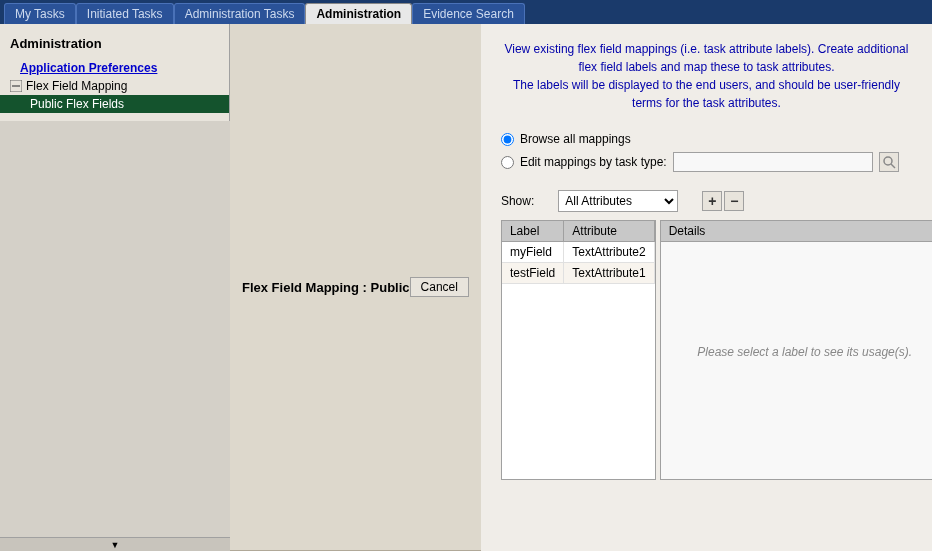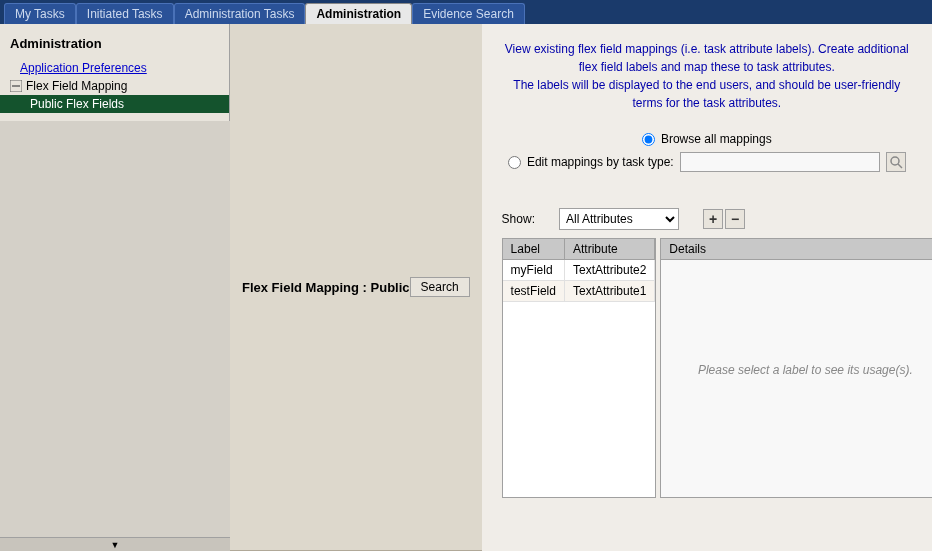--- a/index.html
+++ b/index.html
@@ -54,20 +54,21 @@
       font-size: 13px;
       padding: 4px 10px 8px 10px;
       color: #000;
     }
     .sidebar-link {
       display: block;
       padding: 2px 10px 2px 20px;
       color: #0000cc;
       text-decoration: underline;
       cursor: pointer;
+      font-weight: bold;
     }
     .sidebar-section {
       display: flex;
       align-items: center;
       padding: 2px 10px;
       cursor: pointer;
     }
     .sidebar-section-icon {
       width: 12px;
       height: 12px;
@@ -129,22 +130,21 @@
       color: #0000aa;
       text-align: center;
       margin-bottom: 20px;
       line-height: 1.5;
     }
 
     
     .radio-group {
       display: flex;
       flex-direction: column;
-      align-items: center;
-      margin-bottom: 36px;
+      margin-bottom: 18px;
       gap: 6px;
     }
     .radio-option {
       display: flex;
       align-items: center;
       gap: 6px;
     }
     .radio-option label {
       cursor: pointer;
     }
@@ -321,21 +321,21 @@
       </div>
       <span class="sidebar-active-item">Public Flex Fields</span>
     </div>
     <div class="sidebar-bottom-btn">▼</div>
   </div>
 
   <div class="content-area">
 
     <div class="content-header">
       <span class="content-title">Flex Field Mapping : Public</span>
-      <button class="cancel-btn">Search</button>
+      <button class="cancel-btn">Cancel</button>
     </div>
 
     <div class="content-body">
 
       <div class="info-text">
         <div>View existing flex field mappings (i.e. task attribute labels). Create additional flex field labels and map these to task attributes.</div>
         <div>The labels will be displayed to the end users, and should be user-friendly terms for the task attributes.</div>
       </div>
 
       <div class="radio-group">

